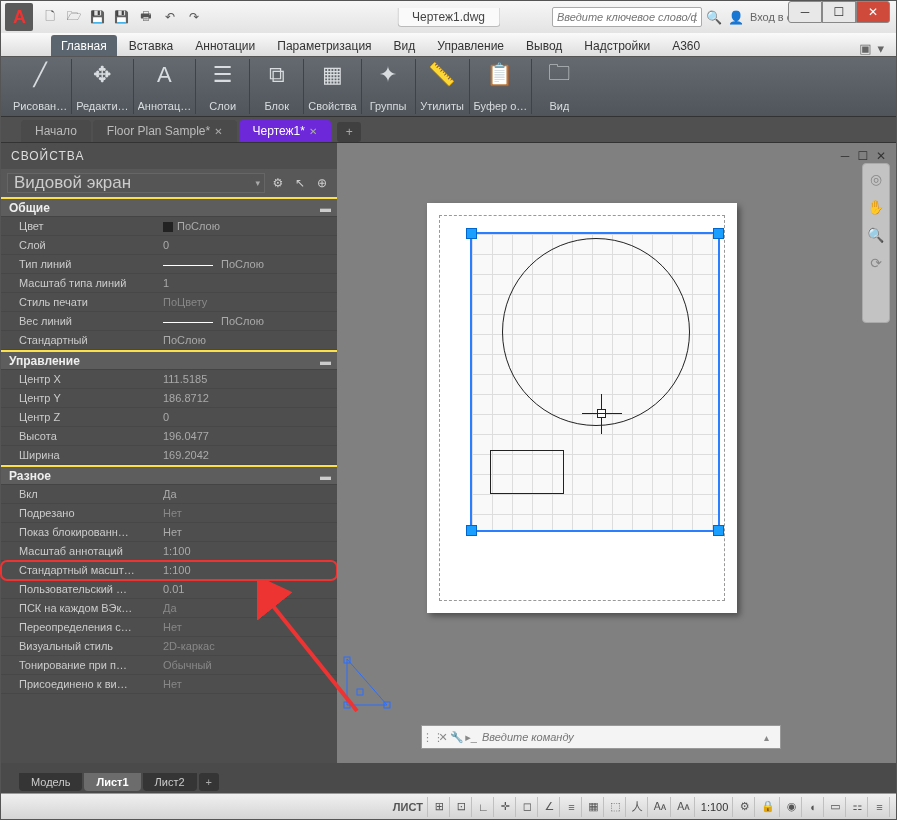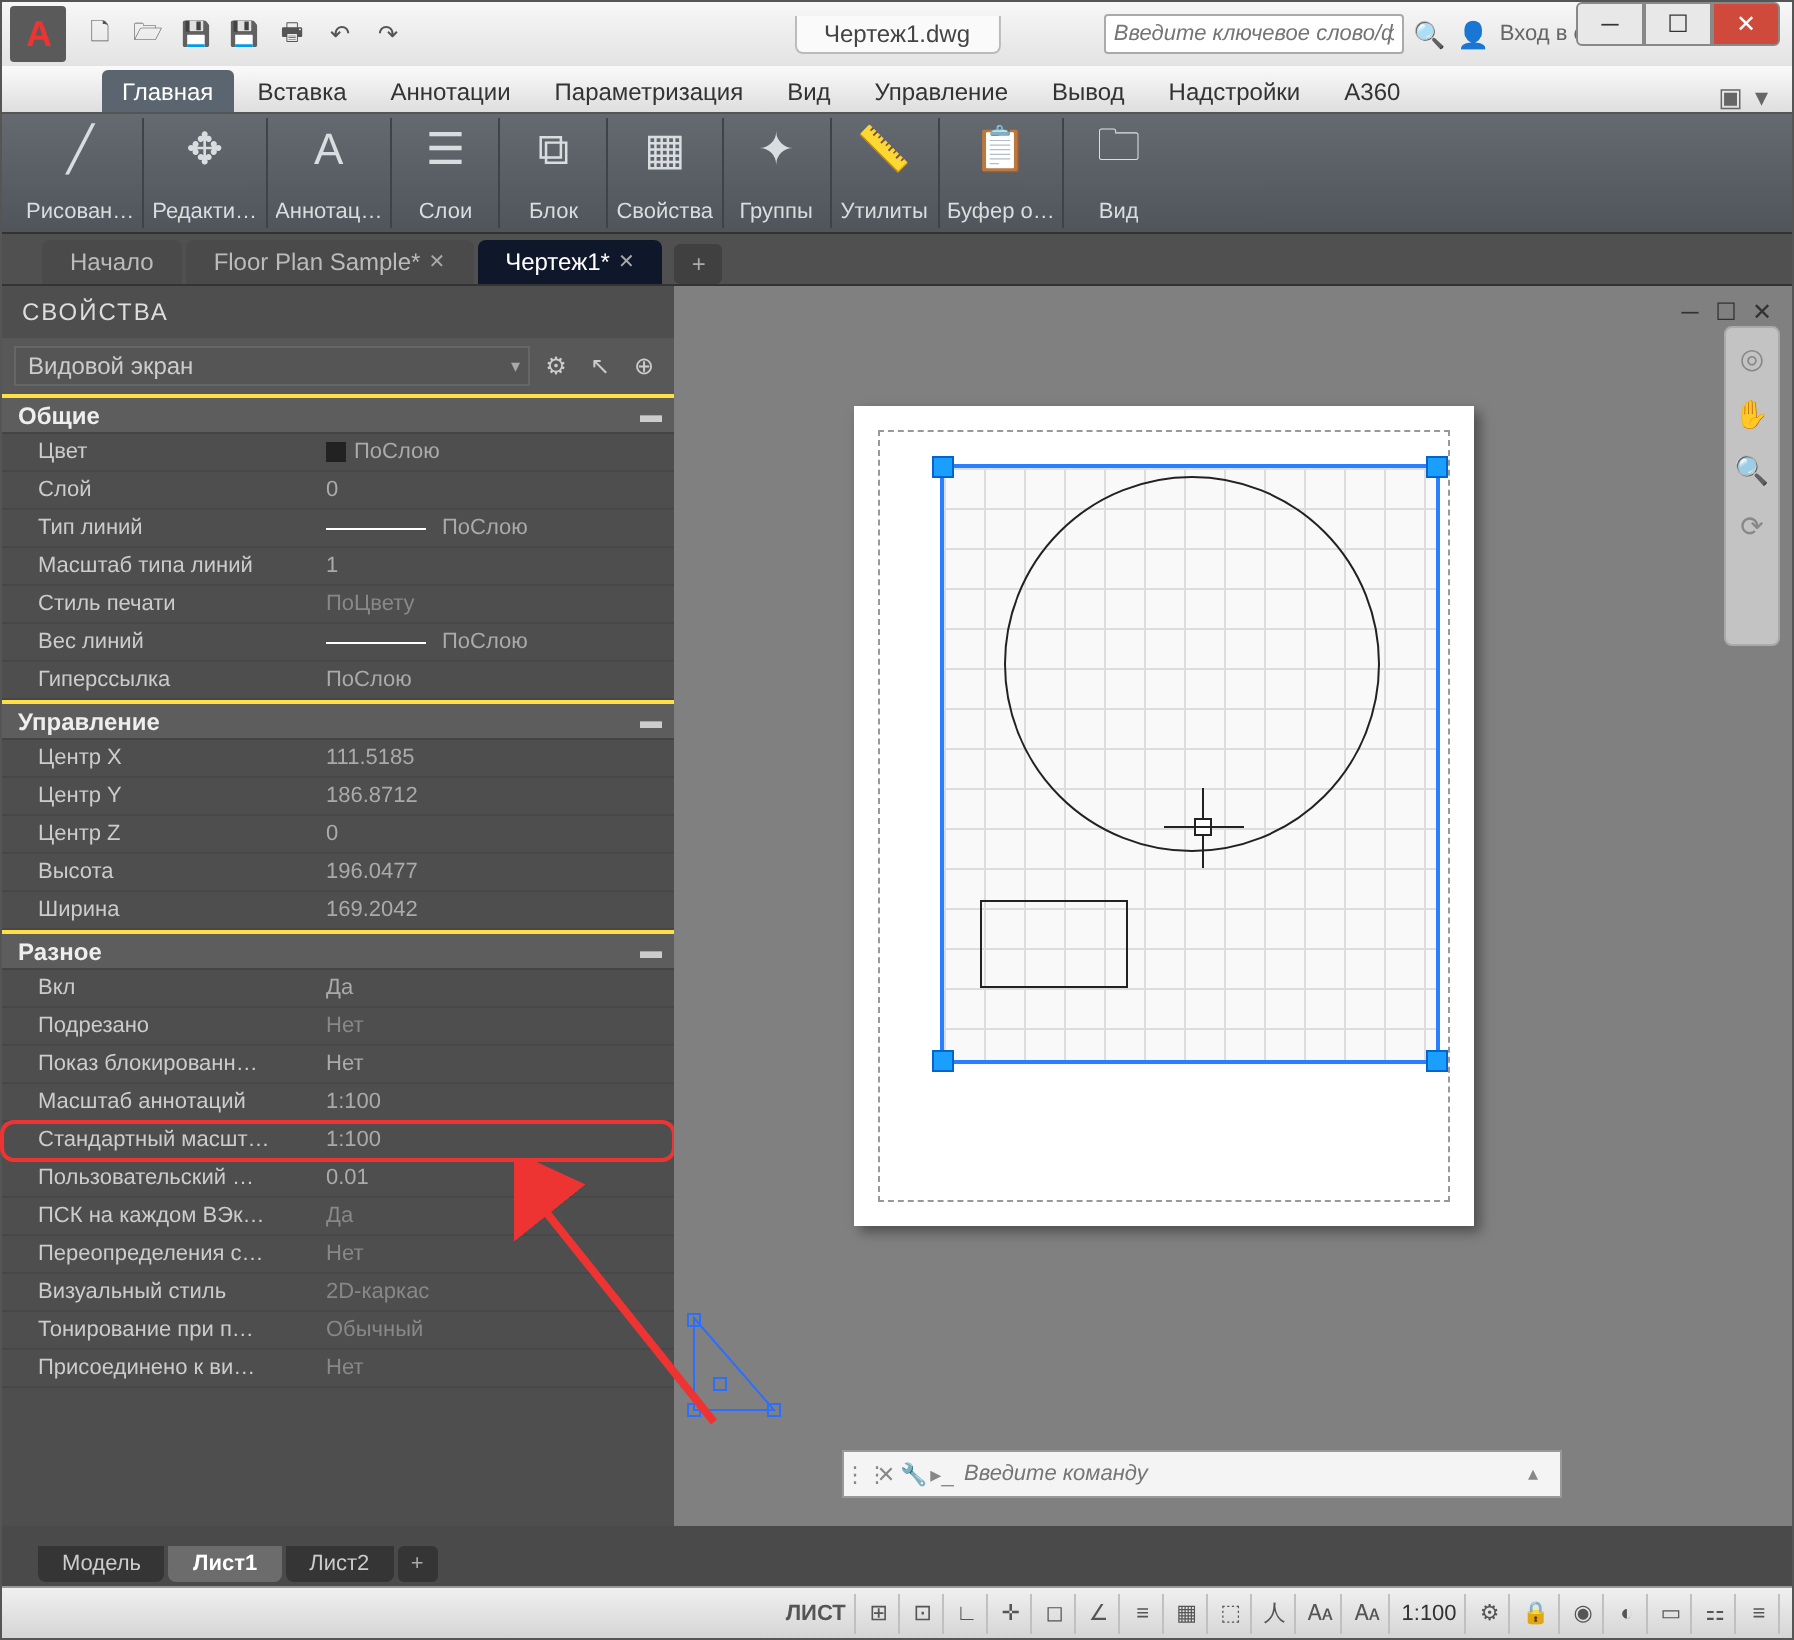--- a/index.html
+++ b/index.html
@@ -32,30 +32,30 @@
 
 .ribbon { height:60px; background:linear-gradient(#646a70,#4f555b); display:flex; padding:2px 8px; border-bottom:1px solid #333; }
 .panel { display:flex; flex-direction:column; align-items:center; justify-content:space-between; padding:2px 4px; border-right:1px solid #3e4348; min-width:54px; }
 .panel:last-child { border-right:none; }
 .panel .pic { width:28px; height:28px; display:flex; align-items:center; justify-content:center; color:#d9dde0; font-size:22px; }
 .panel .lbl { font-size:11px; color:#d9dde0; white-space:nowrap; max-width:60px; overflow:hidden; text-overflow:ellipsis; }
 
 
 .file-tabs { height:26px; background:#505050; display:flex; align-items:flex-end; padding-left:20px; gap:2px; border-bottom:1px solid #333; }
 .ftab { padding:4px 14px; font-size:12px; color:#bbb; background:#4a4a4a; border-radius:4px 4px 0 0; display:flex; align-items:center; gap:4px; }
-.ftab.active { background:#0f172a; color:#fff; }
+.ftab.active { background:#6d28d9; color:#fff; }
 .ftab .cls { font-size:10px; color:#aaa; }
 .ftab-add { width:24px; height:20px; background:#404040; border-radius:3px; display:flex; align-items:center; justify-content:center; color:#aaa; font-size:12px; margin-left:4px; }
 
 
 .main { display:flex; height:620px; background:#808080; }
 .props { width:336px; background:#4e4e4e; color:#ccc; font-size:12px; display:flex; flex-direction:column; }
 .props-hdr { height:26px; display:flex; align-items:center; padding:0 10px; font-size:12px; color:#ddd; letter-spacing:1px; }
 .props-sel { height:28px; display:flex; align-items:center; padding:0 6px; gap:4px; background:#585858; }
-.props-sel .dd { flex:1; height:20px; background:#555; border:1px solid #666; display:flex; align-items:center; padding:0 6px; font-size:12px; color:#ccc; position:relative; }
+.props-sel .dd { flex:1; height:20px; background:#555; border:1px solid #666; display:flex; align-items:center; padding:0 6px; font-size:17px; color:#ccc; position:relative; }
 .props-sel .dd::after { content:"▾"; position:absolute; right:4px; color:#aaa; font-size:9px; }
 .props-sel .ico { width:18px; height:18px; display:flex; align-items:center; justify-content:center; color:#ccc; font-size:12px; }
 
 .cat-hdr { height:20px; background:#5d5d5d; border-top:2px solid #fde047; border-bottom:1px solid #444; display:flex; align-items:center; padding:0 8px; font-size:12px; color:#eee; font-weight:bold; position:relative; }
 .cat-hdr .col-btn { position:absolute; right:6px; color:#ccc; font-size:11px; }
 
 .prop-row { height:19px; display:flex; align-items:center; padding-left:18px; border-bottom:1px solid #474747; }
 .prop-row .k { width:140px; color:#ccc; font-size:11px; white-space:nowrap; overflow:hidden; text-overflow:ellipsis; }
 .prop-row .v { flex:1; color:#aaa; font-size:11px; padding-left:4px; white-space:nowrap; overflow:hidden; text-overflow:ellipsis; }
 .prop-row .v.dim { color:#888; }
@@ -246,21 +246,21 @@
           </div>
           <div class="prop-row">
             <div class="k">Стиль печати</div>
             <div class="v dim">ПоЦвету</div>
           </div>
           <div class="prop-row">
             <div class="k">Вес линий</div>
             <div class="v"><span class="line-sw"></span>ПоСлою</div>
           </div>
           <div class="prop-row">
-            <div class="k">Гиперссылка</div>
+            <div class="k">Стандартный</div>
             <div class="v">ПоСлою</div>
           </div>
           <div class="cat-hdr">
             <span>Управление</span>
             <span class="col-btn">▬</span>
           </div>
           <div class="prop-row">
             <div class="k">Центр X</div>
             <div class="v">111.5185</div>
           </div>

